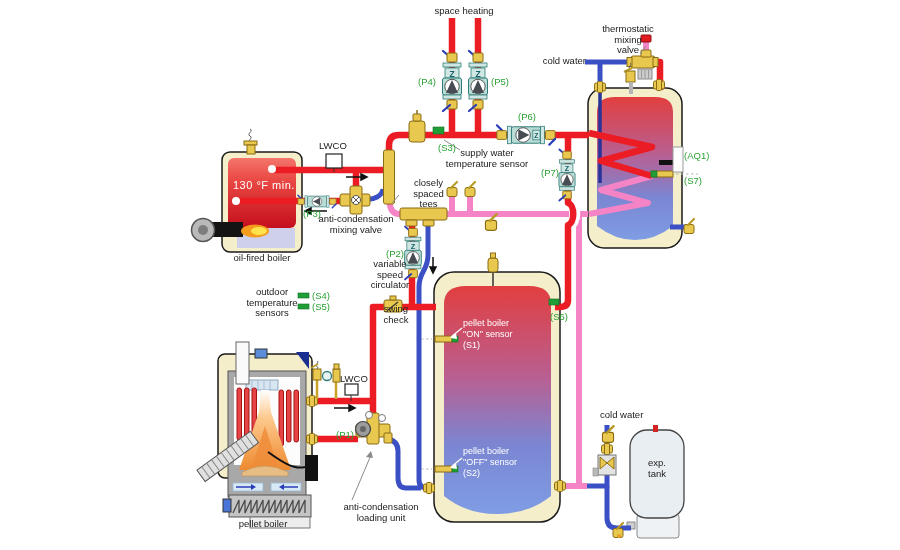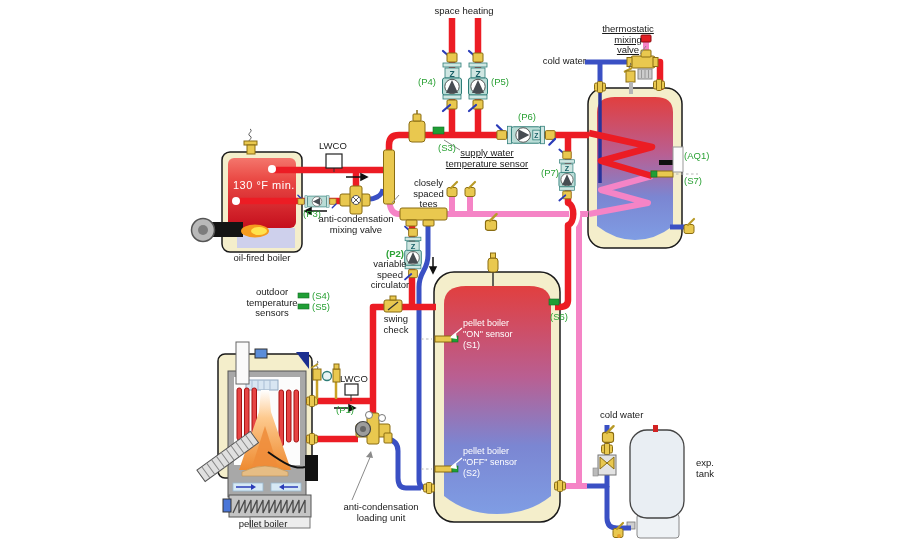--- a/index.html
+++ b/index.html
@@ -380,61 +380,61 @@
         <polygon points="371,451 366,457 373,458" fill="#8a8a8a"></polygon>
     <path d="M462,328 L451,337" stroke="#fff" stroke-width="1.2" fill="none"></path>
         <polygon points="450,338 456,333 457,339" fill="#fff"></polygon>
     <path d="M462,458 L451,467" stroke="#fff" stroke-width="1.2" fill="none"></path>
         <polygon points="450,468 456,463 457,469" fill="#fff"></polygon>
   </g>
 </svg>
 
 <div class="lbl" style="left:464px;top:6px;">space heating</div>
 <div class="lbl la-r" style="left:586px;top:56px;">cold water</div>
-<div class="lbl" style="left:628px;top:24px;text-decoration:underline;">thermostatic
+<div class="lbl" style="left:628px;top:24px;">thermostatic
 mixing
 valve</div>
 <div class="lbl la-r tag" style="left:436px;top:77px;">(P4)</div>
 <div class="lbl la-l tag" style="left:491px;top:77px;">(P5)</div>
 <div class="lbl tag" style="left:527px;top:112px;">(P6)</div>
 <div class="lbl la-l tag" style="left:426px;top:143px;margin-left:12px;">(S3)</div>
-<div class="lbl" style="left:487px;top:148px;text-decoration:underline;">supply water
+<div class="lbl" style="left:487px;top:148px;">supply water
 temperature sensor</div>
 <div class="lbl la-r tag" style="left:559px;top:168px;">(P7)</div>
 <div class="lbl la-l tag" style="left:684px;top:151px;">(AQ1)</div>
 <div class="lbl la-l tag" style="left:684px;top:176px;">(S7)</div>
 <div class="lbl la-l" style="left:319px;top:141px;">LWCO</div>
 <div class="lbl la-l tag" style="left:303px;top:165px;margin-top:44px;">(P3)</div>
 <div class="lbl" style="left:410px;top:178px;padding-left:37px;">closely
 spaced
 tees</div>
 <div class="lbl" style="left:356px;top:214px;">anti-condensation
 mixing valve</div>
 <div class="lbl la-l mintemp" style="left:233px;top:180px;">130 °F min.</div>
 <div class="lbl" style="left:262px;top:253px;">oil-fired boiler</div>
-<div class="lbl la-r tag" style="left:404px;top:249px;font-weight:bold;">(P2)</div>
+<div class="lbl la-r tag" style="left:404px;top:249px;">(P2)</div>
 <div class="lbl" style="left:390px;top:259px;">variable
 speed
 circulator</div>
-<div class="lbl" style="left:396px;top:314px;">swing
+<div class="lbl" style="left:396px;top:304px;">swing
 check</div>
 <div class="lbl" style="left:272px;top:287px;">outdoor
 temperature
 sensors</div>
 <div class="lbl la-l tag" style="left:312px;top:291px;">(S4)</div>
 <div class="lbl la-l tag" style="left:312px;top:302px;">(S5)</div>
 <div class="lbl la-l tag" style="left:550px;top:312px;">(S6)</div>
 <div class="lbl wht" style="left:463px;top:318px;">pellet boiler
 "ON" sensor
 (S1)</div>
 <div class="lbl wht" style="left:463px;top:446px;">pellet boiler
 "OFF" sensor
 (S2)</div>
 <div class="lbl la-l" style="left:340px;top:374px;">LWCO</div>
-<div class="lbl la-l tag" style="left:336px;top:405px;">(P1)</div>
+<div class="lbl la-l tag" style="left:336px;top:430px;">(P1)</div>
 <div class="lbl" style="left:381px;top:502px;">anti-condensation
 loading unit</div>
 <div class="lbl" style="left:263px;top:519px;">pellet boiler</div>
 <div class="lbl la-l" style="left:600px;top:410px;">cold water</div>
-<div class="lbl" style="left:657px;top:458px;margin-left:48px;">exp.
+<div class="lbl" style="left:657px;top:458px;">exp.
 tank</div>
 
 </div>
 
 </body></html>

